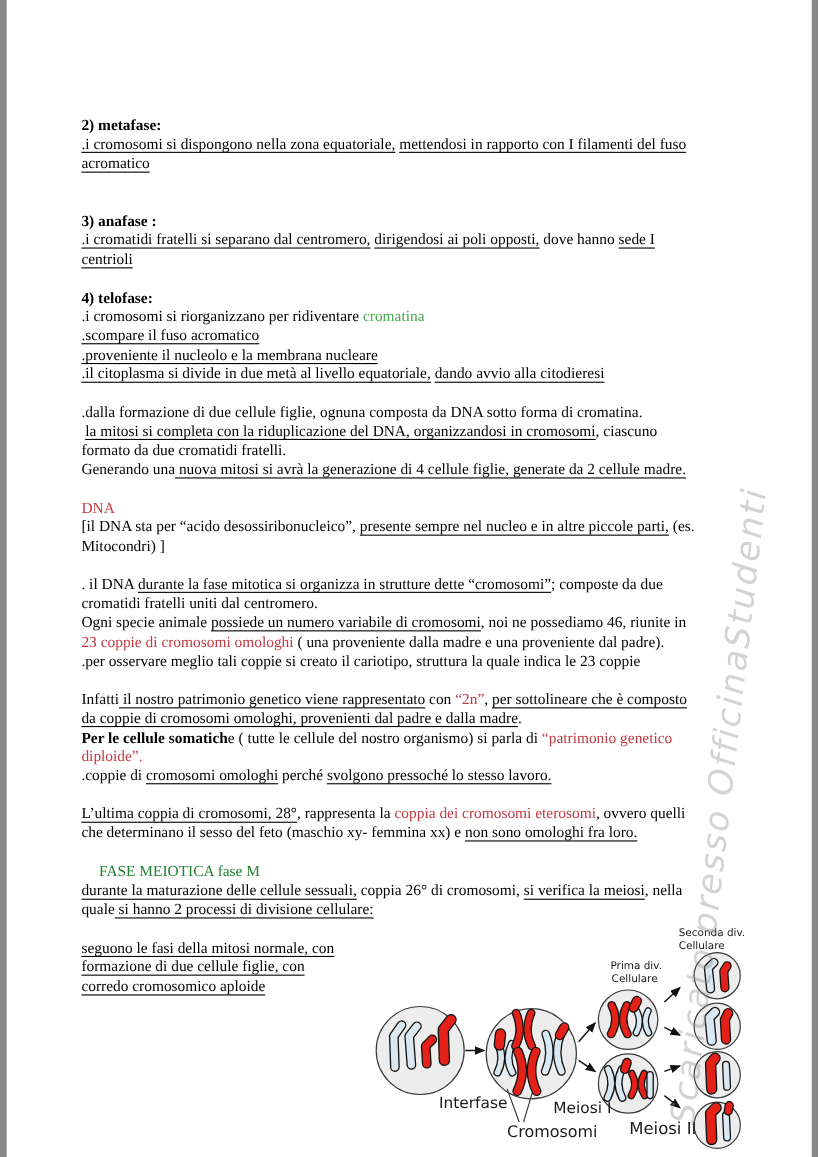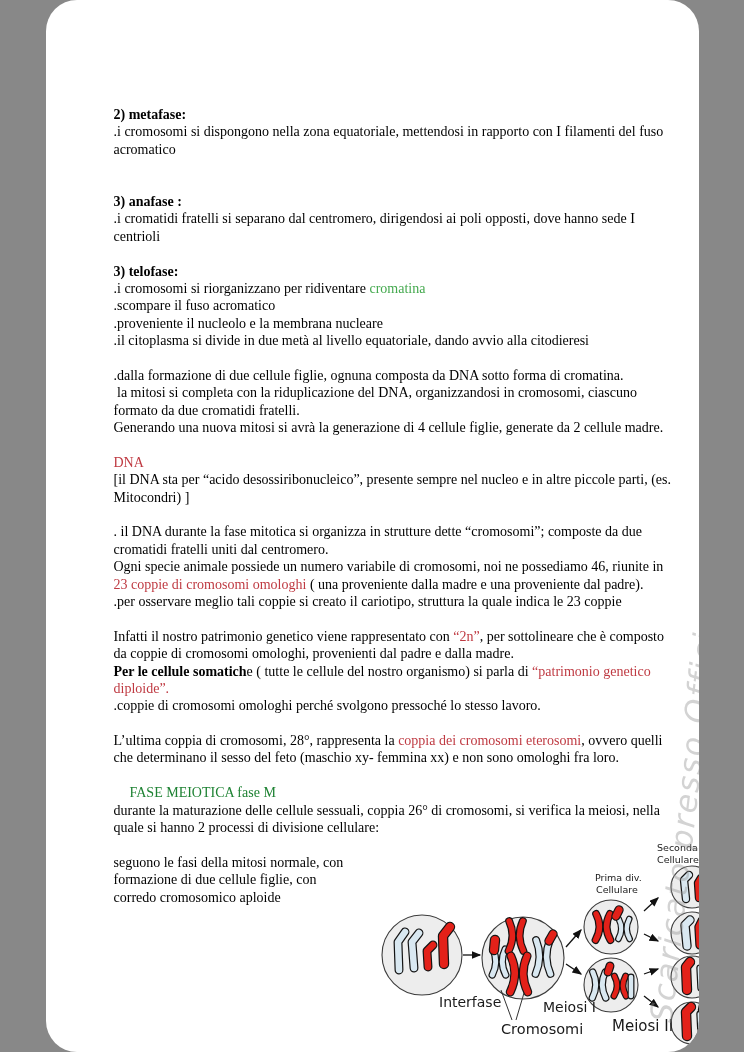--- a/index.html
+++ b/index.html
@@ -1,39 +1,38 @@
 <!DOCTYPE html>
 <html style="--red: #bf3a42; --green-word: #44a94e; --green-heading: #1e8233;"><head>
 <meta charset="utf-8">
 <style>
   html,body{margin:0;padding:0;background:#888;}
   #page{
     position:relative;
-    width:653px;height:1052px;
+    width:732px;height:1052px;
     background:#ffffff;
     overflow:hidden;
     margin:0 auto;
-    border-radius:31px;
   }
   #text-block{
     position:absolute;
     left:68px;top:106px;
     width:610px;
   }
   .line{
     height:17.4px;
     line-height:17.4px;
     font-family:"Liberation Serif", serif;
     font-size:14px;
     color:#000;
     white-space:pre;
   }
   .line span{white-space:pre;}
   .b{font-weight:bold;}
-  .u{text-underline-offset:2.5px;text-decoration-thickness:1px;}
+  .u{text-decoration:underline;text-underline-offset:2.5px;text-decoration-thickness:1px;}
   .red{color:var(--red,#bf3a42);}
   .green{color:var(--green-word,#44a94e);text-align:center;}
   .greenh{color:var(--green-heading,#1e8233);margin-left:16px;}
   #diagram-svg{position:absolute;left:0;top:0;width:744px;height:1052px;}
   #watermark{
     position:absolute;
     left:597px;top:1020px;
     transform-origin:0 0;
     transform:rotate(-83.5deg);
     font-family:"DejaVu Sans", sans-serif;
@@ -54,21 +53,21 @@
   <div id="text-block">
       <div class="line"><span class="b">2) metafase:</span></div>
       <div class="line"><span class="u">.i cromosomi si dispongono nella zona equatoriale,</span><span> </span><span class="u">mettendosi in rapporto con I filamenti del fuso</span></div>
       <div class="line"><span class="u">acromatico</span></div>
       <div class="line"></div>
       <div class="line"></div>
       <div class="line"><span class="b">3) anafase :</span></div>
       <div class="line"><span class="u">.i cromatidi fratelli si separano dal centromero,</span><span> </span><span class="u">dirigendosi ai poli opposti,</span><span> dove hanno </span><span class="u">sede I</span></div>
       <div class="line"><span class="u">centrioli</span></div>
       <div class="line"></div>
-      <div class="line"><span class="b">3) telofase:</span></div>
+      <div class="line"><span class="b">4) telofase:</span></div>
       <div class="line"><span>.i cromosomi si riorganizzano per ridiventare </span><span class="green">cromatina</span></div>
       <div class="line"><span class="u">.scompare il fuso acromatico</span></div>
       <div class="line"><span class="u">.proveniente il nucleolo e la membrana nucleare</span></div>
       <div class="line"><span class="u">.il citoplasma si divide in due metà al livello equatoriale,</span><span> </span><span class="u">dando avvio alla citodieresi</span></div>
       <div class="line"></div>
       <div class="line"><span>.dalla formazione di due cellule figlie, ognuna composta da DNA sotto forma di cromatina.</span></div>
       <div class="line"><span> </span><span class="u">la mitosi si completa con la riduplicazione del DNA, organizzandosi in cromosomi</span><span>, ciascuno</span></div>
       <div class="line"><span>formato da due cromatidi fratelli.</span></div>
       <div class="line"><span>Generando una</span><span class="u"> nuova mitosi si avrà la generazione di 4 cellule figlie, generate da 2 cellule madre.</span></div>
       <div class="line"></div>

